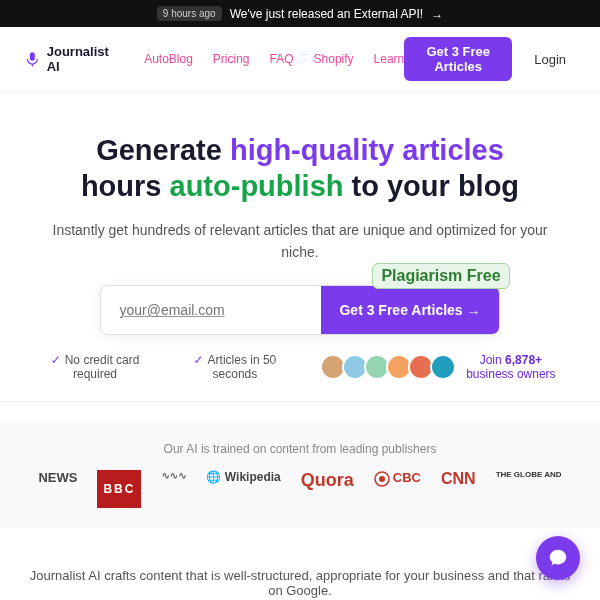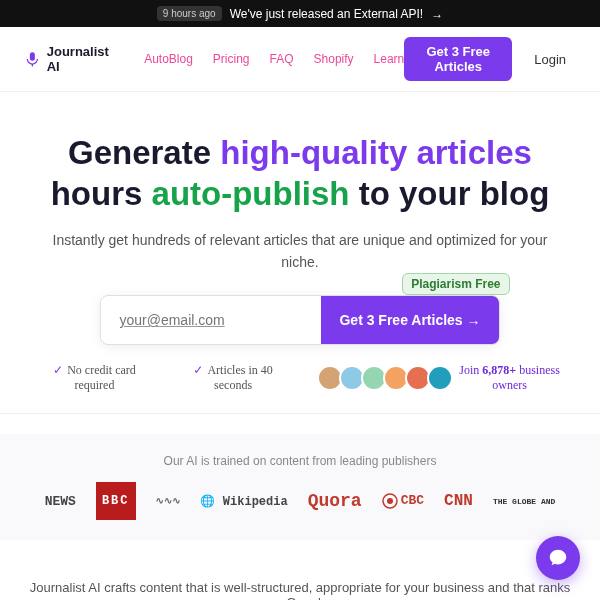--- a/index.html
+++ b/index.html
@@ -85,21 +85,21 @@
       font-size: 13px;
       cursor: pointer;
     }
 
     
     .hero {
       text-align: center;
       padding: 40px 40px 20px;
     }
     .hero h1 {
-      font-size: 33px;
+      font-size: 29px;
       font-weight: 800;
       line-height: 1.25;
       color: #1a1a2e;
       text-align: center;
     }
     .hero h1 .highlight-purple { color: #7c3aed; }
     .hero h1 .highlight-green { color: #16a34a; margin-top: 37px; }
     .hero-sub {
       font-size: 14px;
       color: #555;
@@ -113,21 +113,21 @@
       display: inline-block;
       margin-top: 22px;
     }
     .plagiarism-badge {
       position: absolute;
       top: -22px;
       right: -10px;
       background: #e8f5e9;
       border: 1px solid #a5d6a7;
       border-radius: 6px;
-      font-size: 12px;
+      font-size: 16px;
       color: #2e7d32;
       padding: 3px 8px;
       font-weight: 600;
     }
     .email-cta {
       display: flex;
       align-items: center;
       border: 1.5px solid #e0e0e0;
       border-radius: 8px;
       overflow: hidden;
@@ -160,21 +160,20 @@
 
     
     .trust-row {
       display: flex;
       align-items: center;
       justify-content: center;
       gap: 32px;
       margin-top: 18px;
       font-size: 12px;
       color: #555;
-      font-family: Liberation Serif, serif;
     }
     .trust-row .check { color: #7c3aed; margin-right: 4px; }
     .avatars {
       display: flex;
       align-items: center;
       gap: 2px;
     }
     .avatar-circle {
       width: 26px;
       height: 26px;
@@ -194,26 +193,25 @@
       text-align: center;
       margin-top: 20px;
     }
     .publishers p {
       font-size: 12px;
       color: #888;
       margin-bottom: 14px;
     }
     .publishers-logos {
       display: flex;
-      align-items: center;
+      align-items: flex-start;
       justify-content: center;
       gap: 20px;
       flex-wrap: nowrap;
       overflow: hidden;
-      font-family: Liberation Mono, monospace;
     }
     .pub-logo {
       font-size: 13px;
       font-weight: 700;
       color: #444;
       white-space: nowrap;
     }
     .pub-logo.bbc { letter-spacing: 1px; }
     .pub-logo.quora { font-size: 18px; font-weight: 800; color: #c0392b; }
     .pub-logo.cbc { color: #c0392b; }
@@ -296,21 +294,21 @@
     <div class="plagiarism-badge">Plagiarism Free</div>
     <div class="email-cta">
       <input type="email" placeholder="your@email.com" style="">
       <button>Get 3 Free Articles →</button>
     </div>
   </div>
 
   
   <div class="trust-row">
     <span><span class="check">✓</span><span>No credit card required</span></span>
-    <span><span class="check">✓</span><span>Articles in 40 seconds</span></span>
+    <span><span class="check">✓</span><span>Articles in 50 seconds</span></span>
     <span style="display:flex;align-items:center;">
       <div class="avatars">
         <div class="avatar-circle" style="background:#d4a373;"></div>
         <div class="avatar-circle" style="background:#8ecae6;"></div>
         <div class="avatar-circle" style="background:#95d5b2;"></div>
         <div class="avatar-circle" style="background:#f4a261;"></div>
         <div class="avatar-circle" style="background:#e76f51;"></div>
         <div class="avatar-circle" style="background:#219ebc;"></div>
       </div>
       <span class="trust-count">

